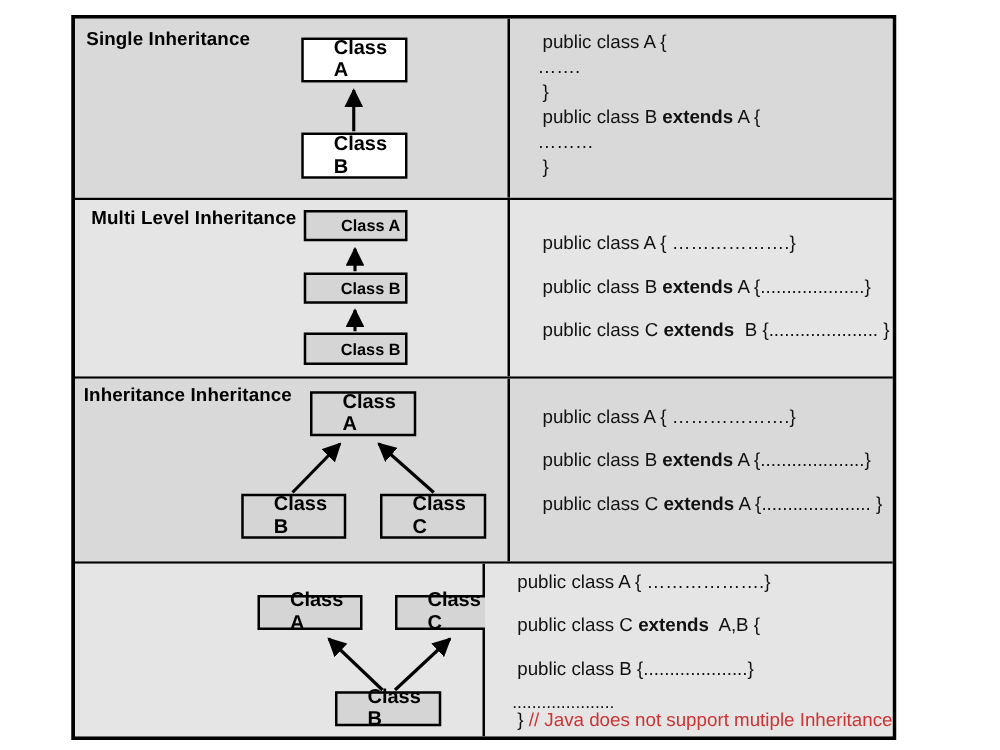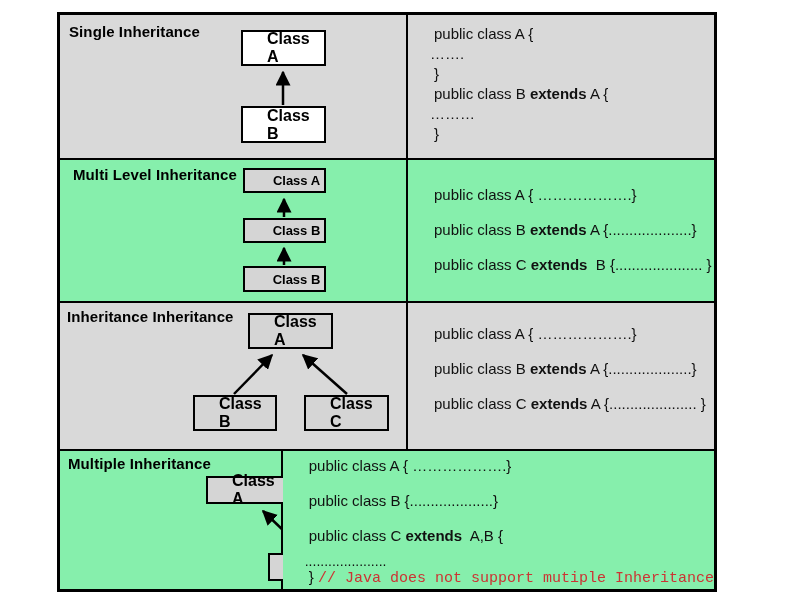--- a/index.html
+++ b/index.html
@@ -12,21 +12,21 @@
   }
   *{margin:0;padding:0;box-sizing:border-box;}
   html,body{width:800px;height:600px;background:#ffffff;overflow:hidden;
     font-family:"Liberation Sans","DejaVu Sans",sans-serif;}
   .table{
     position:absolute;left:57px;top:12px;width:660px;height:580px;
     border:3px solid var(--line-black);background:#fff;
   }
   .row{display:flex;width:100%;}
   .row.gray .cell{background:var(--row-gray);}
-  .row.white .cell{background:#86efac;}
+  .row.white .cell{background:#e5e5e5;}
   .row1{height:145px;border-bottom:2px solid var(--line-black);}
   .row2{height:143px;border-bottom:2px solid var(--line-black);}
   .row3{height:148px;border-bottom:2px solid var(--line-black);}
   .row4{height:138px;}
   .cell{height:100%;}
   .cell.diagram{width:348px;border-right:2px solid var(--line-black);position:relative;}
   .cell.code{flex:1;position:relative;color:var(--text);}
   .row-title{
     position:absolute;left:9px;top:8px;font-weight:bold;font-size:15px;color:#000;
     letter-spacing:0.1px;
@@ -37,21 +37,21 @@
     font-weight:bold;color:#000;padding-left:24px;
   }
   .cbox.white{background:var(--box-white);}
   .fs16{font-size:16px;}
   .fs13{font-size:13px;}
   svg.arrows{position:absolute;left:0;top:0;pointer-events:none;}
   .arrow-line{stroke:var(--line-black);stroke-width:2.5;fill:none;}
   
   .code{font-size:15px;}
   .code-line{white-space:pre;padding-left:26px;}
-  .code-line .red{color:var(--red);font-family:Liberation Mono, monospace;}
+  .code-line .red{color:var(--red);}
   .code-line.indent{padding-left:22px;}
   
   .code-r1{padding-top:9px;}
   .code-r1 .code-line{line-height:20px;}
   
   .code-r2{padding-top:27px;}
   .code-r3{padding-top:23px;}
   .code-r2 .code-line,.code-r3 .code-line{line-height:15px;margin-bottom:20px;}
   
   .code-r4{padding-top:7px;}
@@ -146,21 +146,20 @@
     </div>
     <div class="cell code code-r3">
       <div class="code-line"><span>public class A { ……………….}</span></div>
       <div class="code-line"><span>public class B </span><span style="font-weight: bold;">extends</span><span> A {....................}</span></div>
       <div class="code-line"><span>public class C </span><span style="font-weight: bold;">extends</span><span> A {..................... }</span></div>
     </div>
   </div>
 
   <div class="row row4 white">
     <div class="cell diagram">
-      <div class="row-title" style="left:8px;top:4px;">Multiple Inheritance</div>
       <div class="cbox fs16" style="left:146px;top:25px;width:84px;height:28px;">
         <span>Class A</span>
       </div>
       <div class="cbox fs16" style="left:256px;top:25px;width:85px;height:28px;">
         <span>Class C</span>
       </div>
       <div class="cbox fs16" style="left:208px;top:102px;width:85px;height:28px;">
         <span>Class B</span>
       </div>
       <svg class="arrows" width="348" height="138">
@@ -168,20 +167,20 @@
           <marker id="ah4" viewBox="0 0 10 10" refX="9" refY="5" markerWidth="6" markerHeight="6" orient="auto-start-reverse">
             <path d="M0,0 L10,5 L0,10 z" fill="#000"></path>
           </marker>
         </defs>
         <line class="arrow-line" x1="246" y1="101" x2="203" y2="60" marker-end="url(#ah4)"></line>
         <line class="arrow-line" x1="256" y1="101" x2="300" y2="60" marker-end="url(#ah4)"></line>
       </svg>
     </div>
     <div class="cell code code-r4">
       <div class="code-line"><span>public class A { ……………….}</span></div>
+      <div class="code-line"><span>public class C </span><span style="font-weight: bold;">extends</span><span>  A,B {</span></div>
       <div class="code-line"><span>public class B {....................}</span></div>
-      <div class="code-line"><span>public class C </span><span style="font-weight: bold;">extends</span><span>  A,B {</span></div>
       <div class="code-line indent"><span>.....................</span></div>
       <div class="code-line"><span>} </span><span class="red">// Java does not support mutiple Inheritance</span></div>
     </div>
   </div>
 
 </div>
 
 </body></html>

